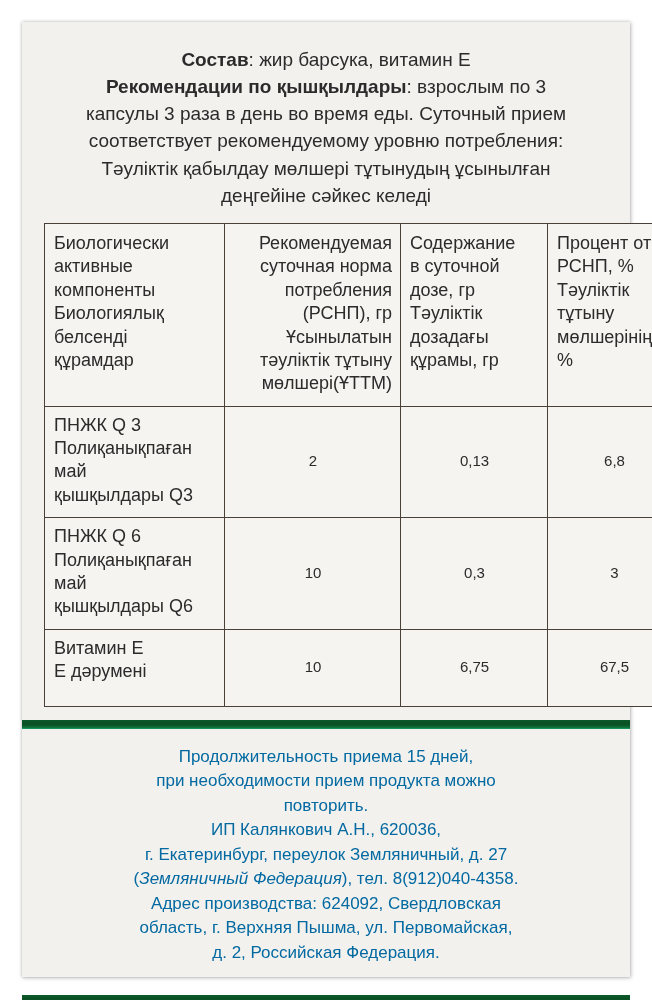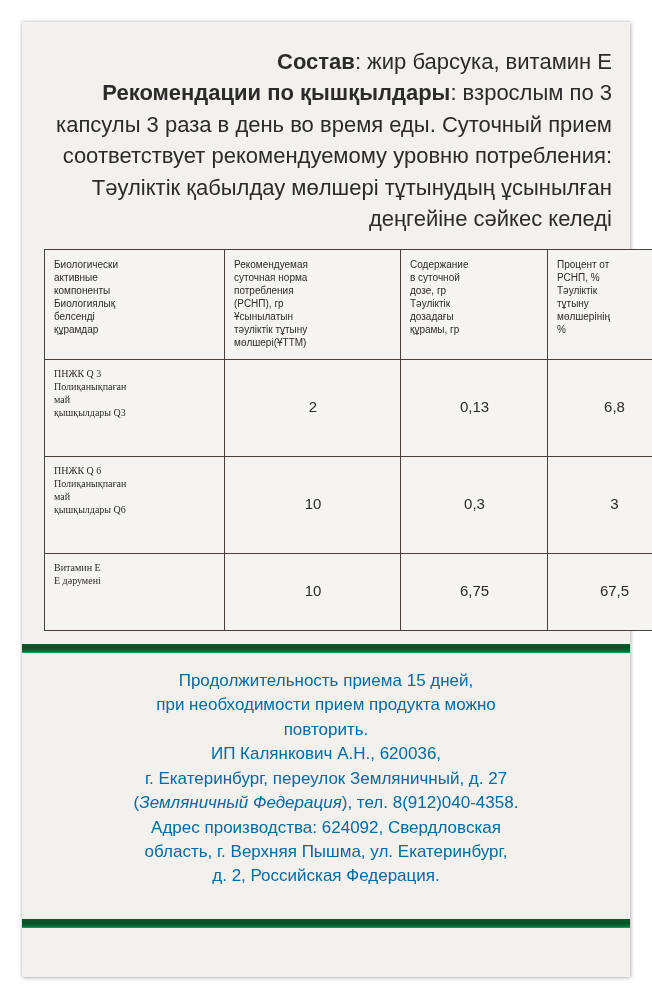--- a/index.html
+++ b/index.html
@@ -21,53 +21,53 @@
     width: 608px;
     height: 955px;
     background: #f2f1ee;
     box-shadow: 0 0 3px rgba(120,120,120,0.45),
                 1px 1px 4px rgba(100,100,100,0.30);
   }
 
   
   .intro-block {
     padding: 24px 18px 0 18px;
-    text-align: right;
+    text-align: center;
     color: #2b2b2b;
-    font-size: 22px;
+    font-size: 19px;
     line-height: 1.43;
   }
   .intro-line { display: block; white-space: nowrap; }
   .intro-line b { font-weight: bold; }
 
   
   .table-wrap {
     margin: 14px 0 0 0;
     padding: 0 22px 0 22px;
   }
   table.nutrition {
     width: 100%;
     border-collapse: collapse;
     table-layout: fixed;
     background: #f5f4f1;
   }
   table.nutrition td {
     border: 1.6px solid #4a4038;
     color: #2b2b2b;
-    font-size: 10px;
+    font-size: 18px;
     line-height: 1.30;
     vertical-align: top;
     padding: 8px 8px 10px 9px;
   }
   td.c1 { width: 162px; }
-  td.c2 { width: 158px; }
+  td.c2 { width: 158px; text-align: right; }
   td.c3 { width: 129px; }
   td.c4 { width: 115px; }
 
-  tbody.body-rows td.c1 { padding-top: 7px; font-family: Liberation Serif, serif; }
+  tbody.body-rows td.c1 { padding-top: 7px; }
   tbody.body-rows td.num {
     text-align: center;
     vertical-align: middle;
     font-size: 15px;
   }
   tr.row-pnzk3 td { height: 78px; }
   tr.row-pnzk6 td { height: 78px; margin-left: 40px; }
   tr.row-vite  td { height: 58px; }
 
   
@@ -154,20 +154,20 @@
     <span class="info-line">Продолжительность приема 15 дней,</span>
     <span class="info-line">при необходимости прием продукта можно</span>
     <span class="info-line">повторить.</span>
 
 
     <span class="info-line">ИП Калянкович А.Н., 620036,</span>
     <span class="info-line">г. Екатеринбург, переулок Земляничный, д. 27</span>
     <span class="info-line"><span>(</span><i>Земляничный Федерация</i><span>), тел. 8(912)040-4358.</span></span>
 
     <span class="info-line">Адрес производства: 624092, Свердловская</span>
-    <span class="info-line">область, г. Верхняя Пышма, ул. Екатеринбург,</span>
+    <span class="info-line">область, г. Верхняя Пышма, ул. Первомайская,</span>
     <span class="info-line">д. 2, Российская Федерация.</span>
   </div>
 
   <div class="spacer-bottom"></div>
 
   <div class="green-bar bottom"></div>
 </div>
 
 </body></html>

